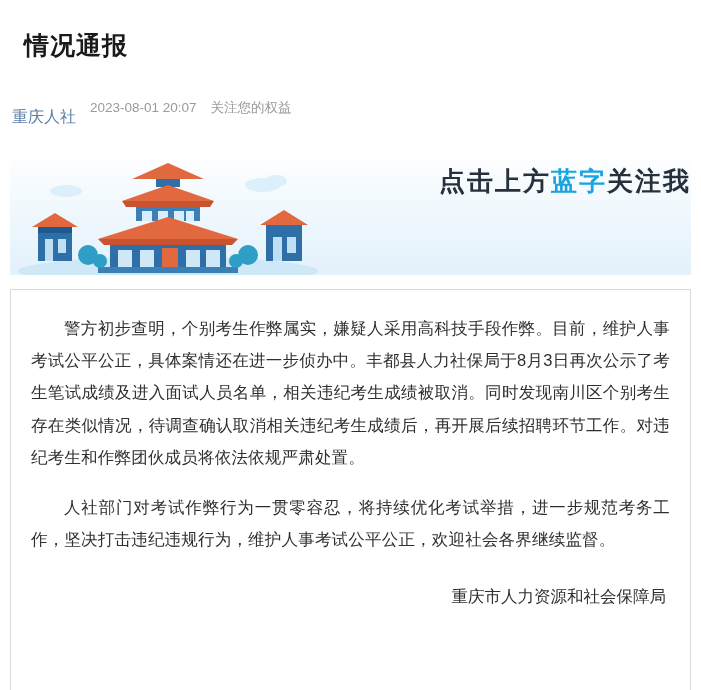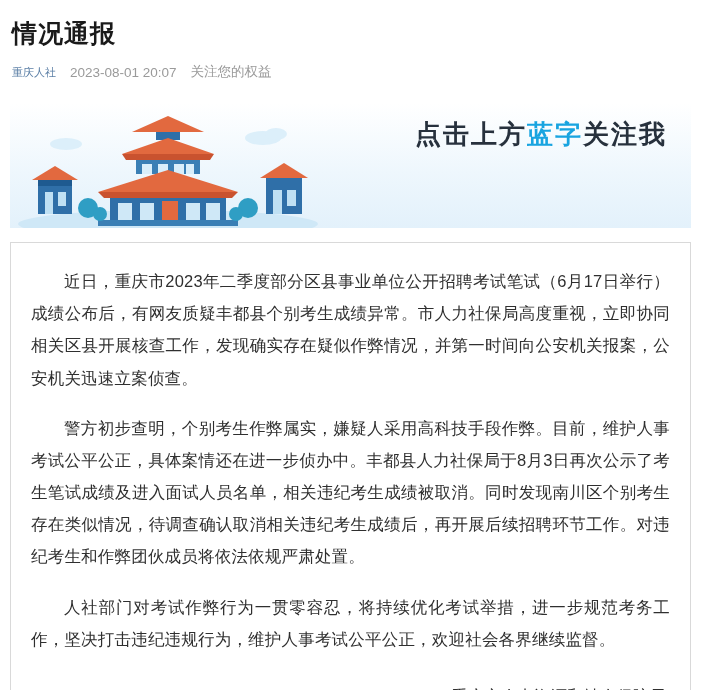--- a/index.html
+++ b/index.html
@@ -21,53 +21,54 @@
     position: relative;
     background: #fff;
   }
   
   .article-title {
     font-size: 25px;
     font-weight: bold;
     color: #1a1a1a;
     letter-spacing: 1px;
     padding: 16px 0 0 12px;
-    margin: 0;
+    margin: 12px;
     line-height: 1.4;
   }
   .meta-row {
     display: flex;
     align-items: center;
     gap: 14px;
     padding: 12px 0 0 12px;
     font-size: 13.5px;
     color: #9a9a9a;
   }
   .meta-account {
     color: #5b7fa6;
-    font-size: 11px;
+    font-size: 16px;
+    margin-top: 20px;
   }
   
   .banner {
     position: relative;
     margin: 22px 10px 0 10px;
     height: 125px;
     background: linear-gradient(180deg,#ffffff 0%,#eef7fd 55%,#e3f1fb 100%);
     overflow: hidden;
   }
   .banner-illustration {
     position: absolute;
     left: 8px;
     bottom: 0;
     width: 300px;
     height: 120px;
   }
   .banner-text {
     position: absolute;
-    right: 24px;
+    right: 0;
     top: 14px;
   }
   .banner-line1 {
     font-size: 26px;
     font-weight: bold;
     color: #27313d;
     letter-spacing: 2px;
     white-space: nowrap;
   }
   .banner-line1 .blue {
@@ -181,21 +182,20 @@
     </svg>
 
     <div class="banner-text">
       <div class="banner-line1">
         <span>点击上方</span><span class="blue">蓝字</span><span>关注我</span>
       </div>
     </div>
   </div>
 
   <div class="body-card">
-    <p class="para">近日，重庆市2023年二季度部分区县事业单位公开招聘考试笔试（6月17日举行）成绩公布后，有网友质疑丰都县个别考生成绩异常。市人力社保局高度重视，立即协同相关区县开展核查工作，发现确实存在疑似作弊情况，并第一时间向公安机关报案，公安机关迅速立案侦查。</p>
     <p class="para">警方初步查明，个别考生作弊属实，嫌疑人采用高科技手段作弊。目前，维护人事考试公平公正，具体案情还在进一步侦办中。丰都县人力社保局于8月3日再次公示了考生笔试成绩及进入面试人员名单，相关违纪考生成绩被取消。同时发现南川区个别考生存在类似情况，待调查确认取消相关违纪考生成绩后，再开展后续招聘环节工作。对违纪考生和作弊团伙成员将依法依规严肃处置。</p>
     <p class="para">人社部门对考试作弊行为一贯零容忍，将持续优化考试举措，进一步规范考务工作，坚决打击违纪违规行为，维护人事考试公平公正，欢迎社会各界继续监督。</p>
 
     <div class="signature">
       <div>重庆市人力资源和社会保障局</div>
 
     </div>
   </div>
 
 </div>

